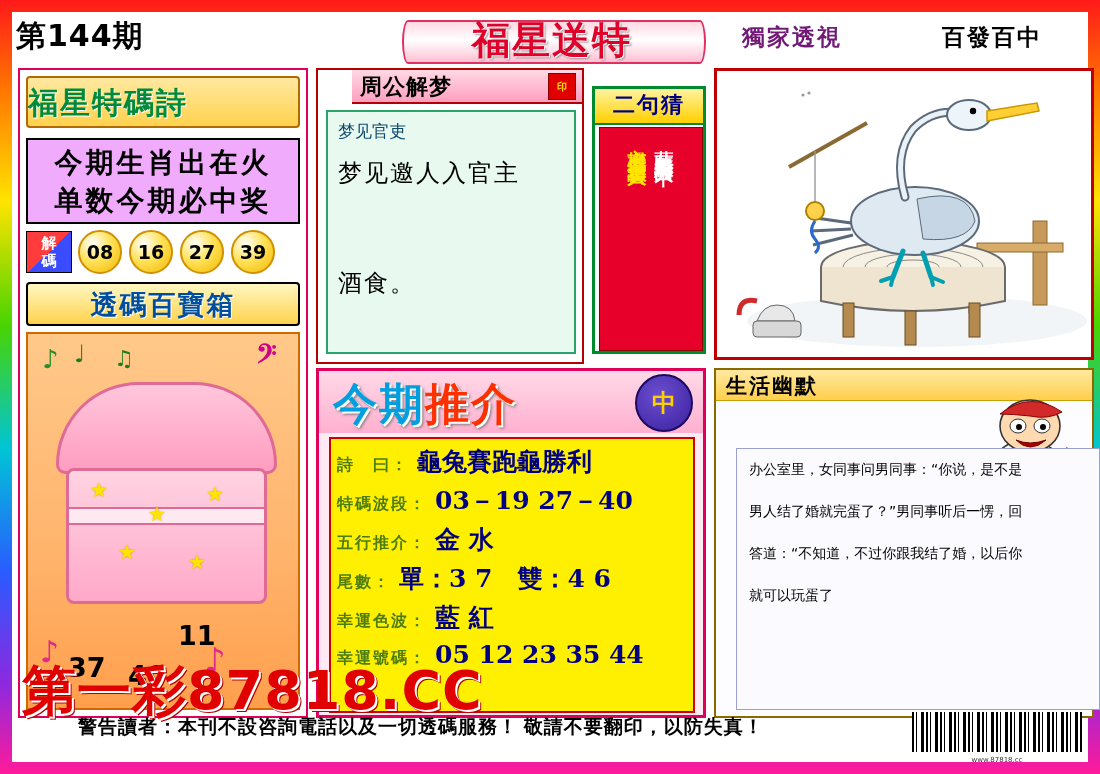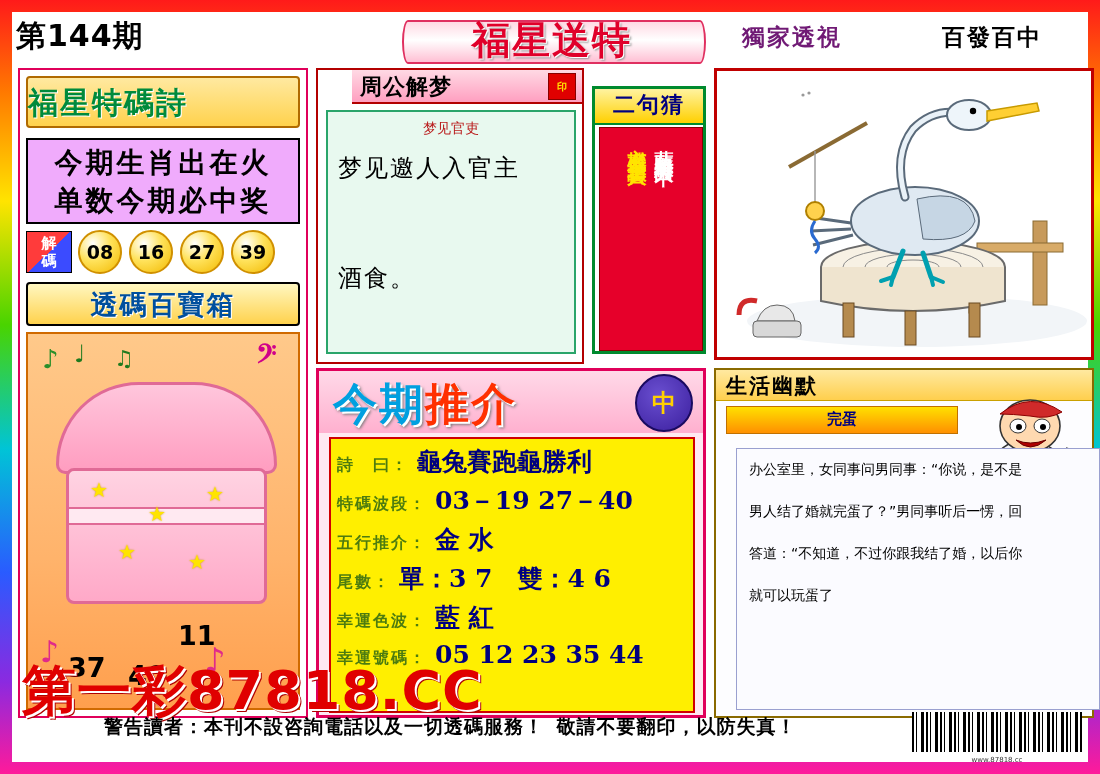--- a/index.html
+++ b/index.html
@@ -163,21 +163,21 @@
     position:absolute;right:6px;top:3px;width:26px;height:25px;
     background:#e00000;border:1px solid #800;color:#ffe400;
     font-size:10px;text-align:center;line-height:25px;font-weight:bold;
   }
   #dream-body{
     position:absolute;left:8px;top:40px;width:250px;height:244px;
     border:2px solid #2aa56a;background:#e8f9ef;box-sizing:border-box;
     padding:8px 10px;
   }
   #dream-sub{
-    text-align:center;font-size:14px;color:#b91c1c;margin-bottom:14px;
+    font-size:17px;color:#0c4a6e;margin-bottom:14px;
     font-family:"DejaVu Sans",sans-serif;
   }
   #dream-line1{font-size:24px;color:#000;font-family:"DejaVu Sans",sans-serif;letter-spacing:2px;}
   #dream-line2{font-size:24px;color:#000;font-family:"DejaVu Sans",sans-serif;letter-spacing:2px;margin-top:78px;}
 
   #riddle{
     position:absolute;left:276px;top:18px;width:114px;height:268px;
     border:3px solid #008a2e;background:#fff;box-sizing:border-box;
   }
   #riddle-hdr{
@@ -283,23 +283,23 @@
     font-family:"DejaVu Sans",sans-serif;
     text-shadow:2px 2px 0 #fff, 3px 3px 0 #b00000;
     letter-spacing:1px;line-height:58px;
     pointer-events:none;
   }
   
   #footer{
     position:absolute;left:0;bottom:0;width:100%;height:52px;
   }
   #footer-txt{
-    position:absolute;left:92px;top:4px;
+    position:absolute;left:66px;top:4px;
     font-size:19px;font-weight:bold;color:#000;
-    font-family:Liberation Mono, monospace;letter-spacing:1px;
+    font-family:Liberation Serif, serif;letter-spacing:1px;
   }
   #barcode{
     position:absolute;right:6px;top:2px;width:170px;height:40px;
     background:repeating-linear-gradient(90deg,#000 0 2px,#fff 2px 4px,#000 4px 5px,#fff 5px 9px,#000 9px 12px,#fff 12px 14px);
   }
   #barcode-txt{
     position:absolute;right:6px;bottom:-2px;width:170px;text-align:center;
     font-size:7px;color:#333;font-family:"DejaVu Sans",sans-serif;
   }
 </style>
@@ -482,21 +482,20 @@
 
           <circle cx="86" cy="24" r="1.6" fill="#999"></circle>
           <circle cx="92" cy="22" r="1.6" fill="#999"></circle>
         </svg>
       </div>
 
       <div id="humor">
         <div id="humor-hdr">
           <div class="t">生活幽默</div>
         </div>
-        <div id="humor-sub">完蛋</div>
         <svg class="cartoon" viewBox="0 0 110 84">
           <path d="M6 80 Q20 44 48 44 Q78 44 94 80 Z" fill="#f4f4f8" stroke="#333" stroke-width="1.6"></path>
           <ellipse cx="52" cy="30" rx="30" ry="26" fill="#ffd9b0" stroke="#333" stroke-width="1.6"></ellipse>
           <path d="M22 18 Q52 -6 84 16 Q70 24 52 20 Q34 18 22 18 Z" fill="#d02a2a" stroke="#8a0000"></path>
           <ellipse cx="40" cy="30" rx="8" ry="7" fill="#fff" stroke="#333"></ellipse>
           <ellipse cx="64" cy="30" rx="8" ry="7" fill="#fff" stroke="#333"></ellipse>
           <circle cx="41" cy="31" r="3" fill="#000"></circle>
           <circle cx="65" cy="31" r="3" fill="#000"></circle>
           <path d="M38 44 Q52 58 68 44 Q52 50 38 44 Z" fill="#b00000" stroke="#600"></path>
           <path d="M88 52 q16 4 18 18" stroke="#333" stroke-width="1.6" fill="none"></path>

